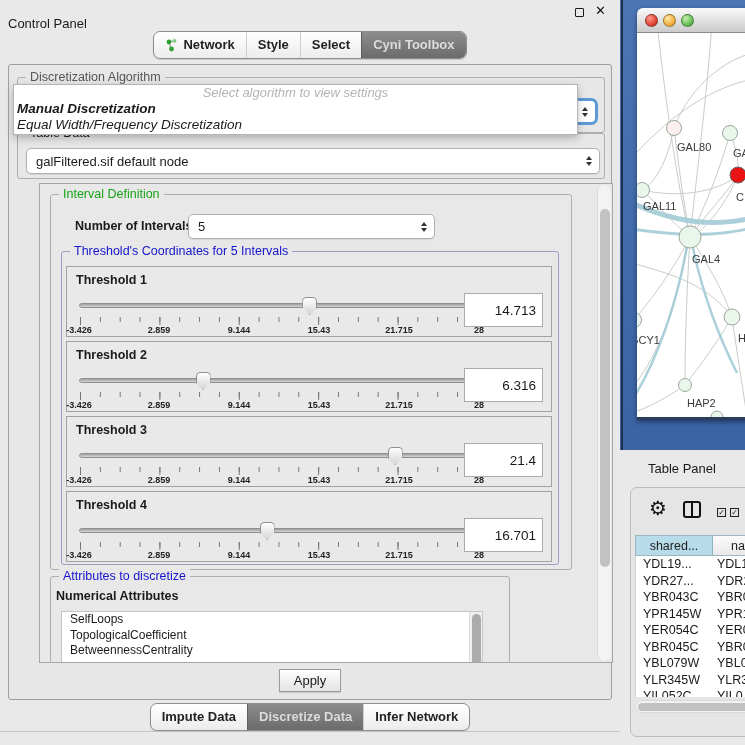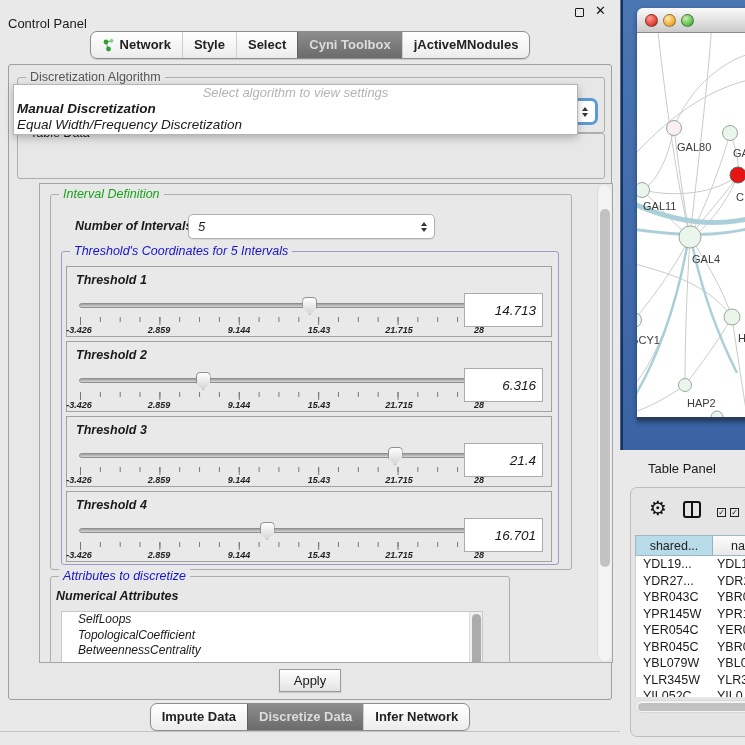--- a/index.html
+++ b/index.html
@@ -40,21 +40,21 @@
   #tabledata-group { left:8px; top:68px; width:588px; height:46px; }
   .combo { position:absolute; background:#fff; border:1px solid #b0b0b0; border-radius:5px;
     display:flex; align-items:center; padding:0 22px 0 9px; font-size:13px; box-shadow:0 1px 1px rgba(0,0,0,.08); }
   .combo .arrows { position:absolute; right:7px; top:50%; transform:translateY(-50%); display:flex; flex-direction:column; gap:2px; }
   .tri-up { width:0; height:0; border-left:3.5px solid transparent; border-right:3.5px solid transparent; border-bottom:4.5px solid #333; }
   .tri-dn { width:0; height:0; border-left:3.5px solid transparent; border-right:3.5px solid transparent; border-top:4.5px solid #333; }
   #tabledata-combo { left:8px; top:14px; width:574px; height:26px; }
 
   
   #scrollpane { position:absolute; left:30px; top:118px; width:574px; height:480px;
-    border:1px solid #a6a6a6; background:#e8e8e8; overflow:hidden;font-style:italic; }
+    border:1px solid #a6a6a6; background:#e8e8e8; overflow:hidden; }
   .vscroll { position:absolute; right:1px; top:1px; bottom:1px; width:14px; background:#f3f3f3;
     border-left:1px solid #d9d9d9; border-radius:7px; }
   .vscroll .vthumb { position:absolute; left:1.5px; width:10px; background:#c2c2c2; border-radius:6px; }
 
   #interval-group { left:10px; top:10px; width:522px; height:376px; border:1px solid #aeaeae; border-radius:3px; position:absolute; }
   #interval-group .gtitle, #thresholds-group .gtitle, #attr-group .gtitle { background:#e8e8e8; }
   #num-int-label { position:absolute; left:24px; top:24px; font-weight:bold; font-size:12.5px; }
   #num-int-combo { left:137px; top:19px; width:247px; height:25px; }
 
   #thresholds-group { position:absolute; left:10px; top:56px; width:498px; height:314px; border:1px solid #9c9cc8; border-radius:3px; }
@@ -75,21 +75,21 @@
     border-right:1px solid #777; }
   .ticklabels { position:absolute; left:0; right:0; top:28px; height:11px; }
   .ticklabel { position:absolute; transform:translateX(-50%); font-size:9px; font-weight:bold; color:#222; white-space:nowrap; }
   .value-box { position:absolute; right:8px; top:26px; width:79px; height:34px; background:#fff;
     border:1px solid #ababab; font-size:13.5px; display:flex; align-items:center; justify-content:flex-end; padding-right:6px; }
 
   #attr-group { position:absolute; left:10px; top:392px; width:460px; height:110px; border:1px solid #aeaeae; border-radius:3px; }
   #attr-label { position:absolute; left:5px; top:12px; font-weight:bold; font-size:12.5px; }
   #attr-list { position:absolute; left:10px; top:34px; width:422px; height:60px; background:#fff;
     border:1px solid #c7c7c7; overflow:hidden; }
-  .list-item { height:15.5px; line-height:15.5px; padding-left:16px; font-size:12px; white-space:nowrap; }
+  .list-item { height:15.5px; line-height:15.5px; padding-left:8px; font-size:12px; white-space:nowrap; }
   #attr-list .lscroll { position:absolute; right:0; top:0; bottom:0; width:13px; background:#f0f0f0; border-left:1px solid #ddd; }
   #attr-list .lthumb { position:absolute; left:1.5px; top:2px; width:9px; height:52px; background:#ababab; border-radius:5px; }
 
   .mac-btn { position:absolute; background:linear-gradient(#ffffff,#e3e3e3); border:1px solid #9a9a9a;
     border-radius:0; font-size:13px; display:flex; align-items:center; justify-content:center;
     box-shadow:0 1px 1px rgba(0,0,0,.12); }
   #apply-btn { left:50%; transform:translateX(-50%); top:604px; width:62px; height:23px; }
 
   #bottom-tabs { position:absolute; top:703px; left:0; width:620px; display:flex; justify-content:center; }
   #cp-bottom-line { position:absolute; top:731px; left:0; width:620px; border-top:1px solid #c4c4c4; }
@@ -165,40 +165,44 @@
       </div>
       <div class="seg">
           <span>Style</span>
         </div>
       <div class="seg">
           <span>Select</span>
         </div>
       <div class="seg selected">
           <span>Cyni Toolbox</span>
         </div>
-      <div class="seg">
-          <span>jActiveMNodules</span>
-        </div>
     </div>
   </div>
 
   <div id="cp-outer">
 
     <div class="group" id="algo-group">
       <span class="gtitle gray">Discretization Algorithm</span>
       <div id="algo-combo">
         <span class="arrows" style="position:absolute;right:7px;top:6px;display:flex;flex-direction:column;gap:2px;">
           <span class="tri-up"></span>
             <span class="tri-dn"></span>
         </span>
       </div>
     </div>
 
     <div class="group" id="tabledata-group">
       <span class="gtitle">Table Data</span>
+      <div class="combo" id="tabledata-combo">
+        <span>galFiltered.sif default node</span>
+        <span class="arrows">
+            <span class="tri-up"></span>
+            <span class="tri-dn"></span>
+          </span>
+      </div>
     </div>
 
     <div id="scrollpane">
       <div id="interval-group">
         <span class="gtitle green">Interval Definition</span>
         <span id="num-int-label">Number of Intervals</span>
         <div class="combo" id="num-int-combo">
           <span>5</span>
           <span class="arrows">
               <span class="tri-up"></span>

